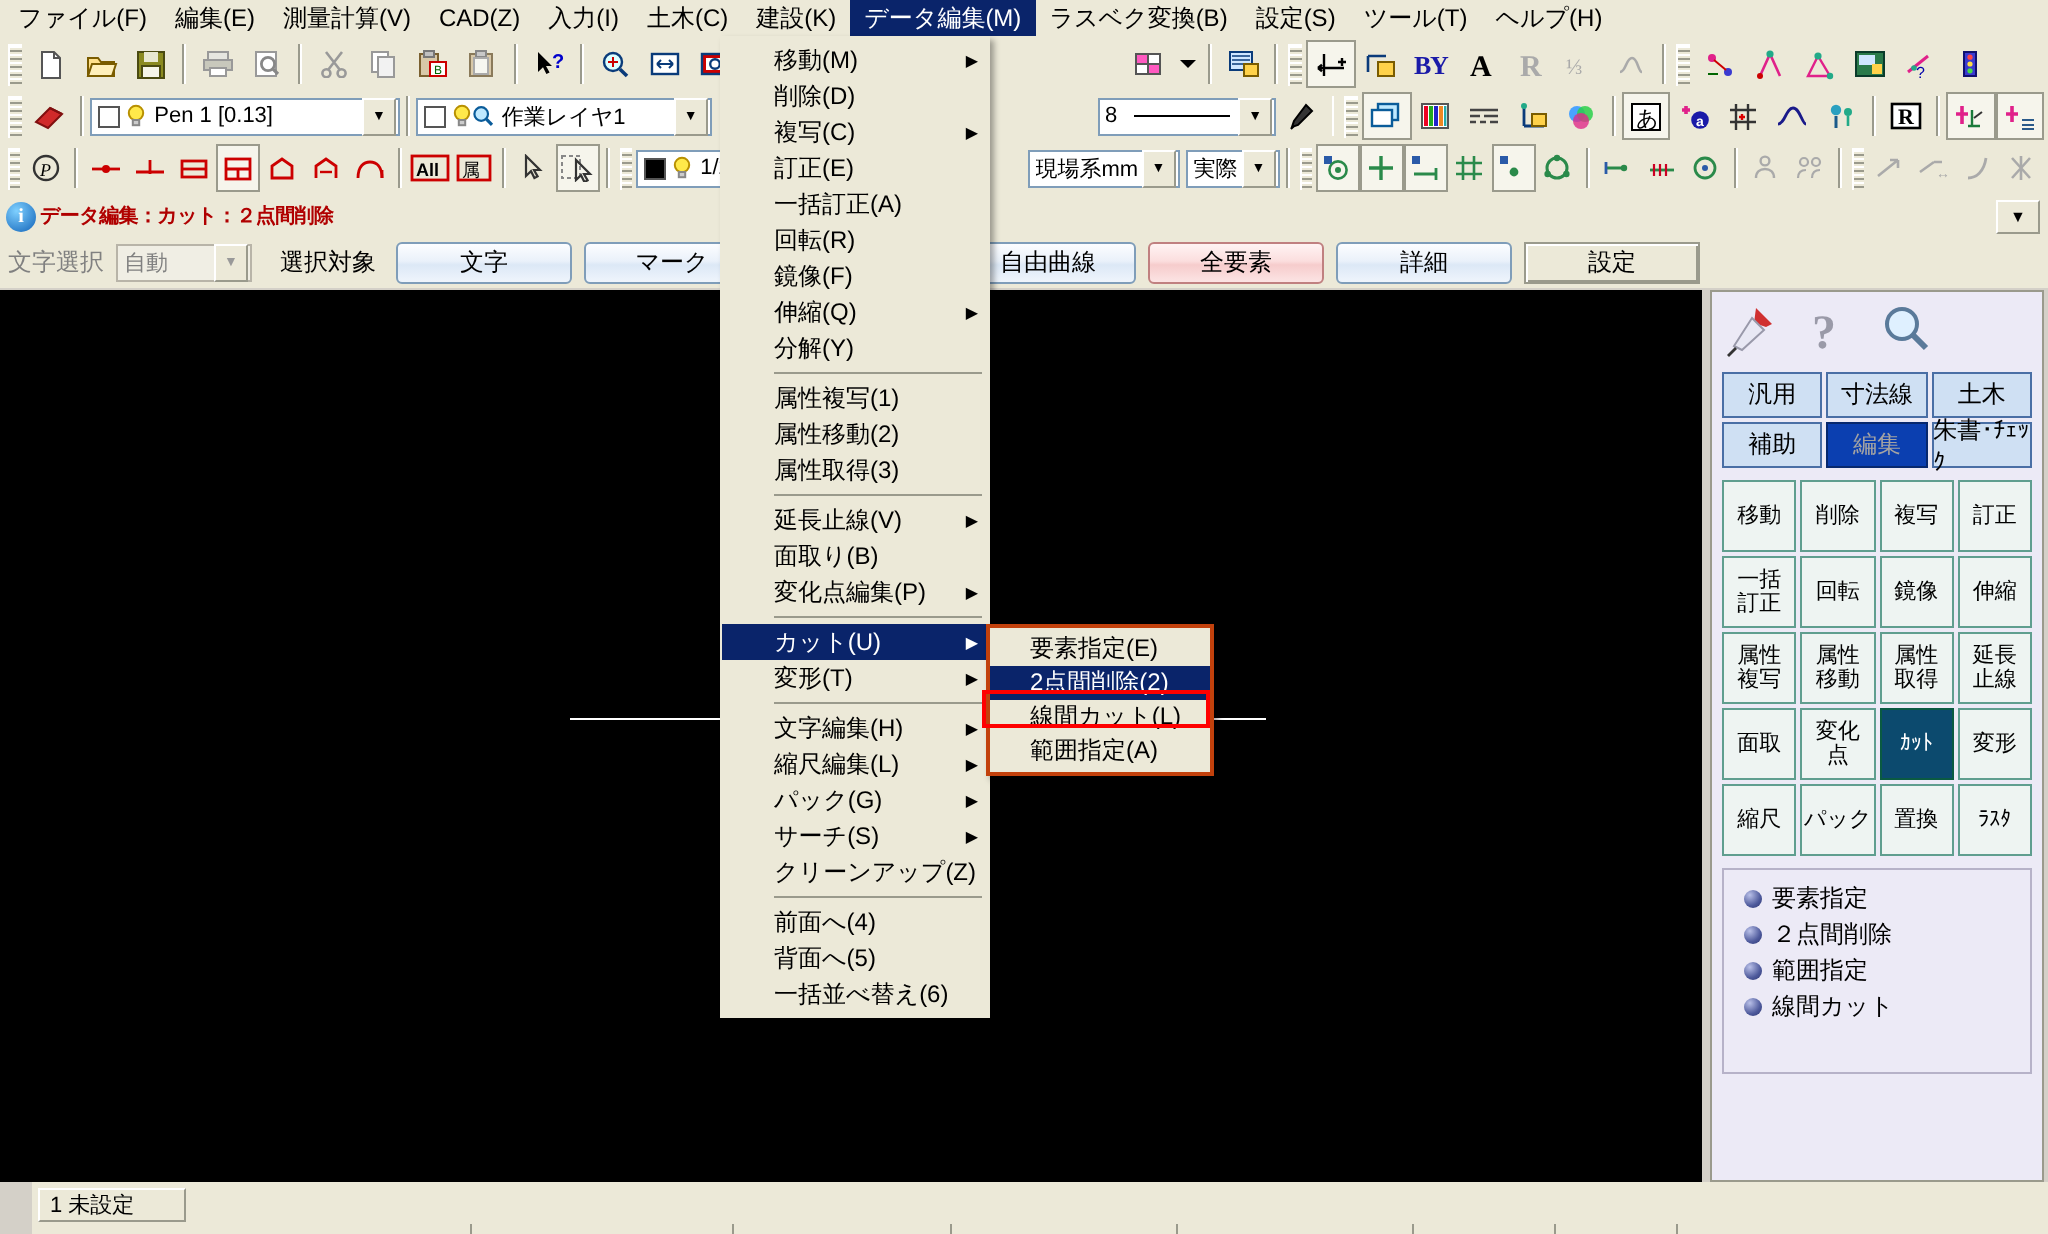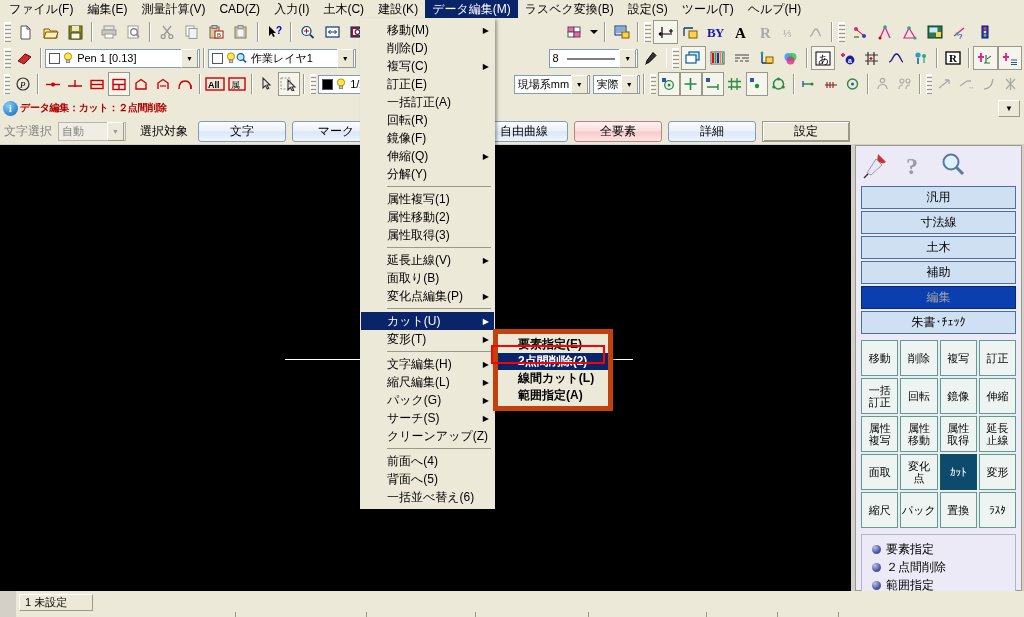--- a/index.html
+++ b/index.html
@@ -58,21 +58,21 @@
              box-shadow:inset 1px 1px 0 #fff,inset -1px -1px 0 #9a9a8c;}
 
   
   .canvas{position:absolute;left:0;top:145px;width:851px;height:446px;background:#000;}
   .canvas .hline{position:absolute;left:285px;top:214px;width:348px;height:1px;background:#fff;}
 
   
   .rpanel{position:absolute;left:855px;top:145px;width:167px;height:446px;background:#eceaf6;
           border:1px solid #9a9a8c;box-sizing:border-box;}
   .rpanel .icons{height:40px;display:flex;align-items:center;padding-left:6px;gap:14px;}
-  .modegrid{display:grid;grid-template-columns:1fr;gap:2px;padding:0 5px;}
+  .modegrid{display:grid;grid-template-columns:1fr 1fr 1fr;gap:2px;padding:0 5px;}
   .modebtn{height:21px;display:flex;align-items:center;justify-content:center;font-size:12px;
            border:1px solid #4a6fa5;background:#cfe0f3;cursor:default;}
   .modebtn.sel{background:#0b3fb0;color:#a3a3a3;border-color:#07286e;}
   .cmdgrid{display:grid;grid-template-columns:repeat(4,1fr);gap:2px;padding:6px 5px 0 5px;}
   .cbx{height:34px;display:flex;align-items:center;justify-content:center;text-align:center;
        font-size:11px;line-height:12px;border:1px solid #5f9e8f;background:#eef4f2;cursor:default;}
   .cbx.sel{background:#0c4a6e;color:#fff;border-color:#0a5a42;}
   .optbox{margin:6px 5px 0 5px;height:96px;background:#eceaf6;border:1px solid #b6b2c8;padding:5px 0 0 10px;}
   .opt{display:flex;align-items:center;gap:5px;font-size:12px;line-height:18px;cursor:default;}
   .ball{width:9px;height:9px;border-radius:50%;
@@ -82,22 +82,22 @@
   .dropdown{position:absolute;left:360px;top:18px;width:133px;background:#ece9d8;
             border:1px solid #ece9d8;box-shadow:2px 2px 3px rgba(0,0,0,.35);z-index:40;
             padding:2px 0 2px 0;}
   .dropdown::before{content:"";position:absolute;left:0;top:0;width:22px;height:100%;background:#ece9d8;}
   .dd-item{position:relative;height:18px;display:flex;align-items:center;padding-left:26px;padding-right:14px;
            font-size:12px;white-space:nowrap;cursor:default;z-index:1;}
   .dd-item.sel{background:#0a246a;color:#fff;}
   .dd-item .sub{position:absolute;right:5px;font-size:8px;}
   .dd-sepline{height:1px;background:#9a9a8c;margin:3px 3px 3px 26px;position:relative;z-index:1;}
 
-  .submenu{position:absolute;left:493px;top:329px;width:110px;background:#ece9d8;
-           border:5px solid #c2410c;box-shadow:2px 2px 3px rgba(0,0,0,.35);z-index:50;padding:2px 0;font-weight:bold;}
+  .submenu{position:absolute;left:493px;top:312px;width:110px;background:#ece9d8;
+           border:2px solid #c2410c;box-shadow:2px 2px 3px rgba(0,0,0,.35);z-index:50;padding:2px 0;}
   .submenu::before{content:"";position:absolute;left:0;top:0;width:16px;height:100%;background:#ece9d8;}
   .sm-item{position:relative;height:17px;display:flex;align-items:center;padding-left:20px;font-size:12px;
            white-space:nowrap;cursor:default;z-index:1;}
   .sm-item.sel{background:#0a246a;color:#fff;}
   .hlbox{position:absolute;left:491px;top:345px;width:114px;height:19px;border:2px solid #ff0000;
          z-index:60;pointer-events:none;box-sizing:border-box;}
 
   
   .statusbar{position:absolute;left:16px;top:591px;width:1024px;height:26px;background:#ece9d8;}
   .sbcell{position:absolute;left:3px;top:3px;height:15px;min-width:62px;padding:0 5px;font-size:11px;

